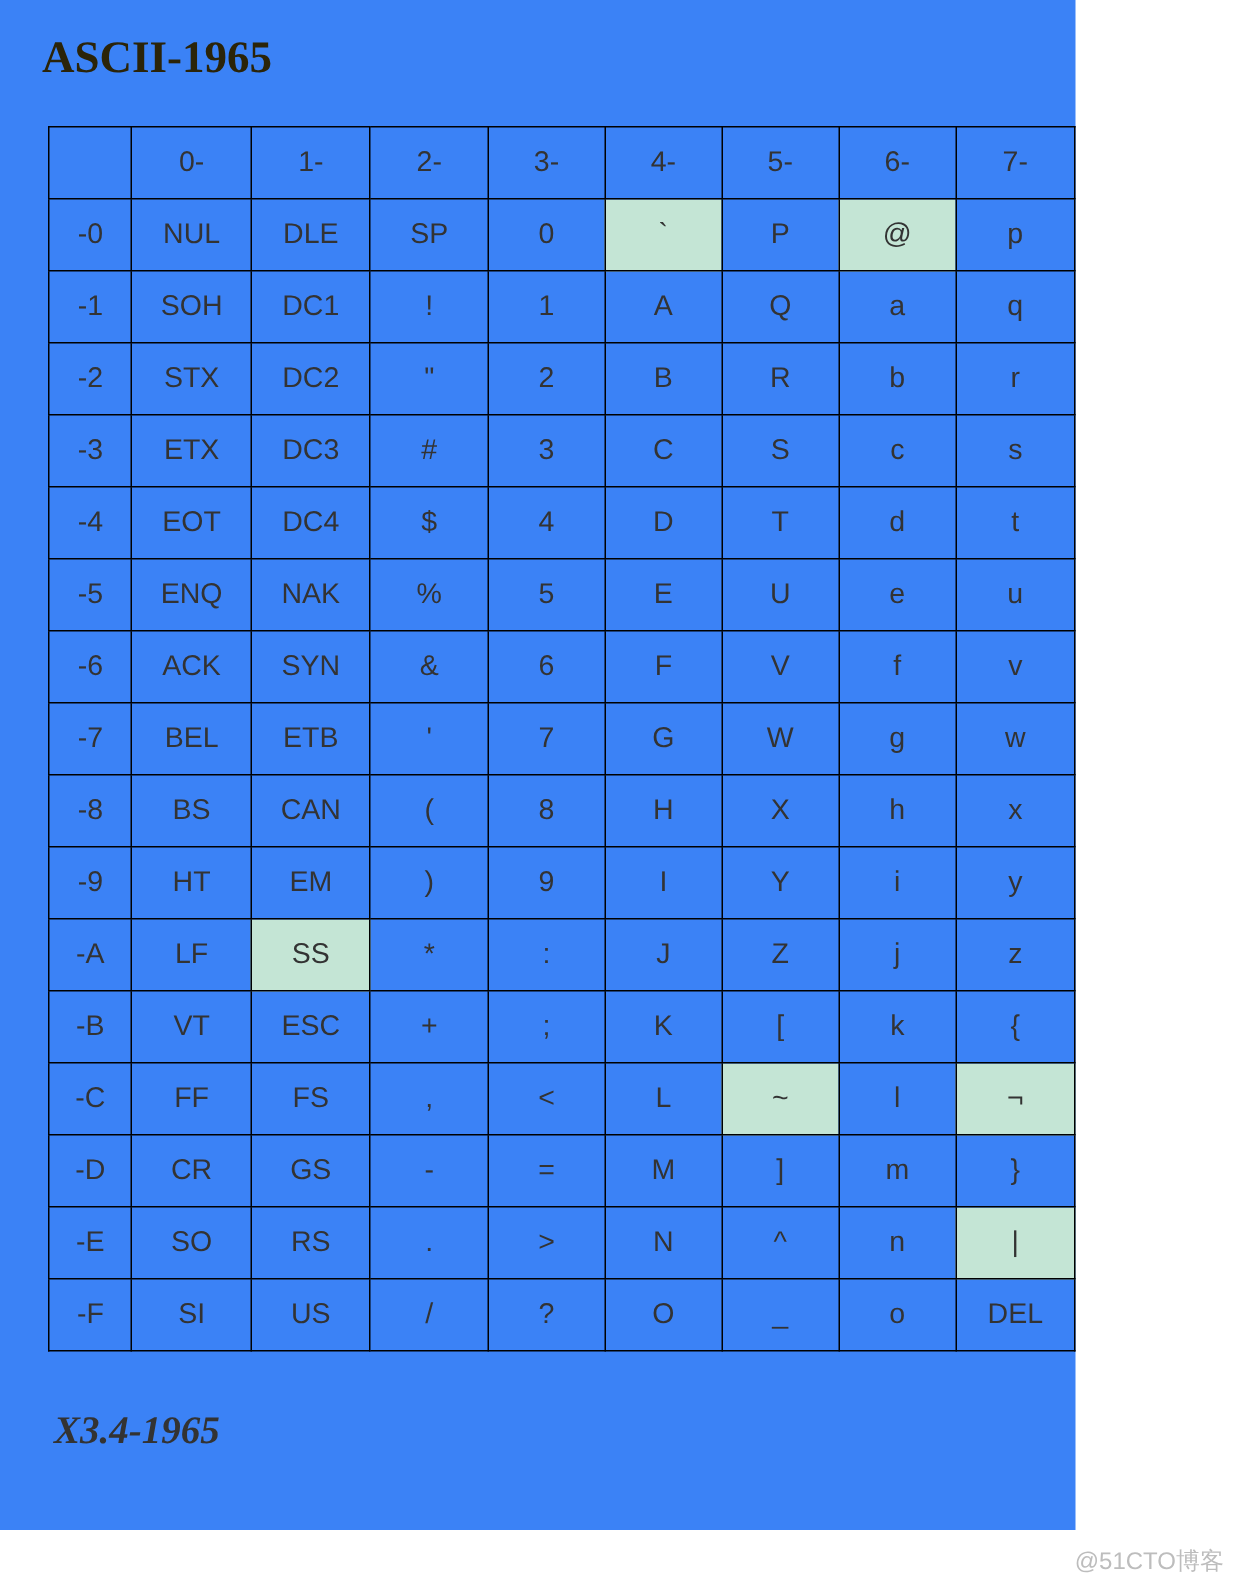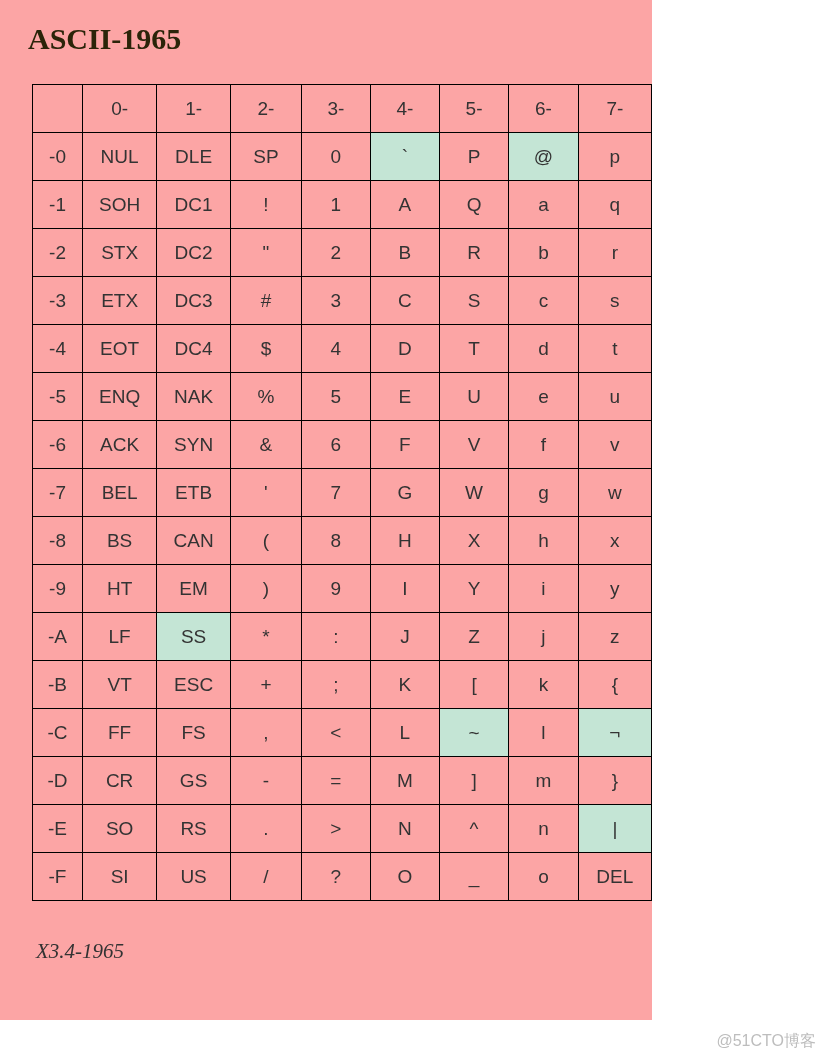--- a/index.html
+++ b/index.html
@@ -5,22 +5,22 @@
   body {
     margin: 0;
     padding: 0;
     background: #fff;
     font-family: Verdana, Geneva, sans-serif;
     width: 826px;
     height: 1058px;
     position: relative;
   }
   .page {
-    background: #fca5a5;
-    width: 652px;
+    background: #3b82f6;
+    width: 717px;
     min-height: 1020px;
     padding: 22px 0 16px 28px;
     box-sizing: border-box;
     position: relative;
   }
   h1.title {
     font-family: Georgia, 'Times New Roman', serif;
     font-weight: bold;
     font-size: 30px;
     color: #2b2409;
@@ -46,23 +46,24 @@
     width: 58px;
     height: 48px;
   }
   table.ascii .c { width: 82px; height: 48px; }
   table.ascii tr.colrow th { height: 48px; }
   
   .hl { background: #c4e5d5; }
   .caption {
     font-family: Georgia, 'Times New Roman', serif;
     font-style: italic;
-    font-size: 21px;
+    font-size: 26px;
     color: #333;
     margin: 38px 0 0 8px;
+    font-weight: bold;
   }
   .watermark {
     position: absolute;
     right: 10px;
     bottom: 6px;
     font-size: 16px;
     color: #bdbdbd;
     font-family: Arial, sans-serif;
   }
   

